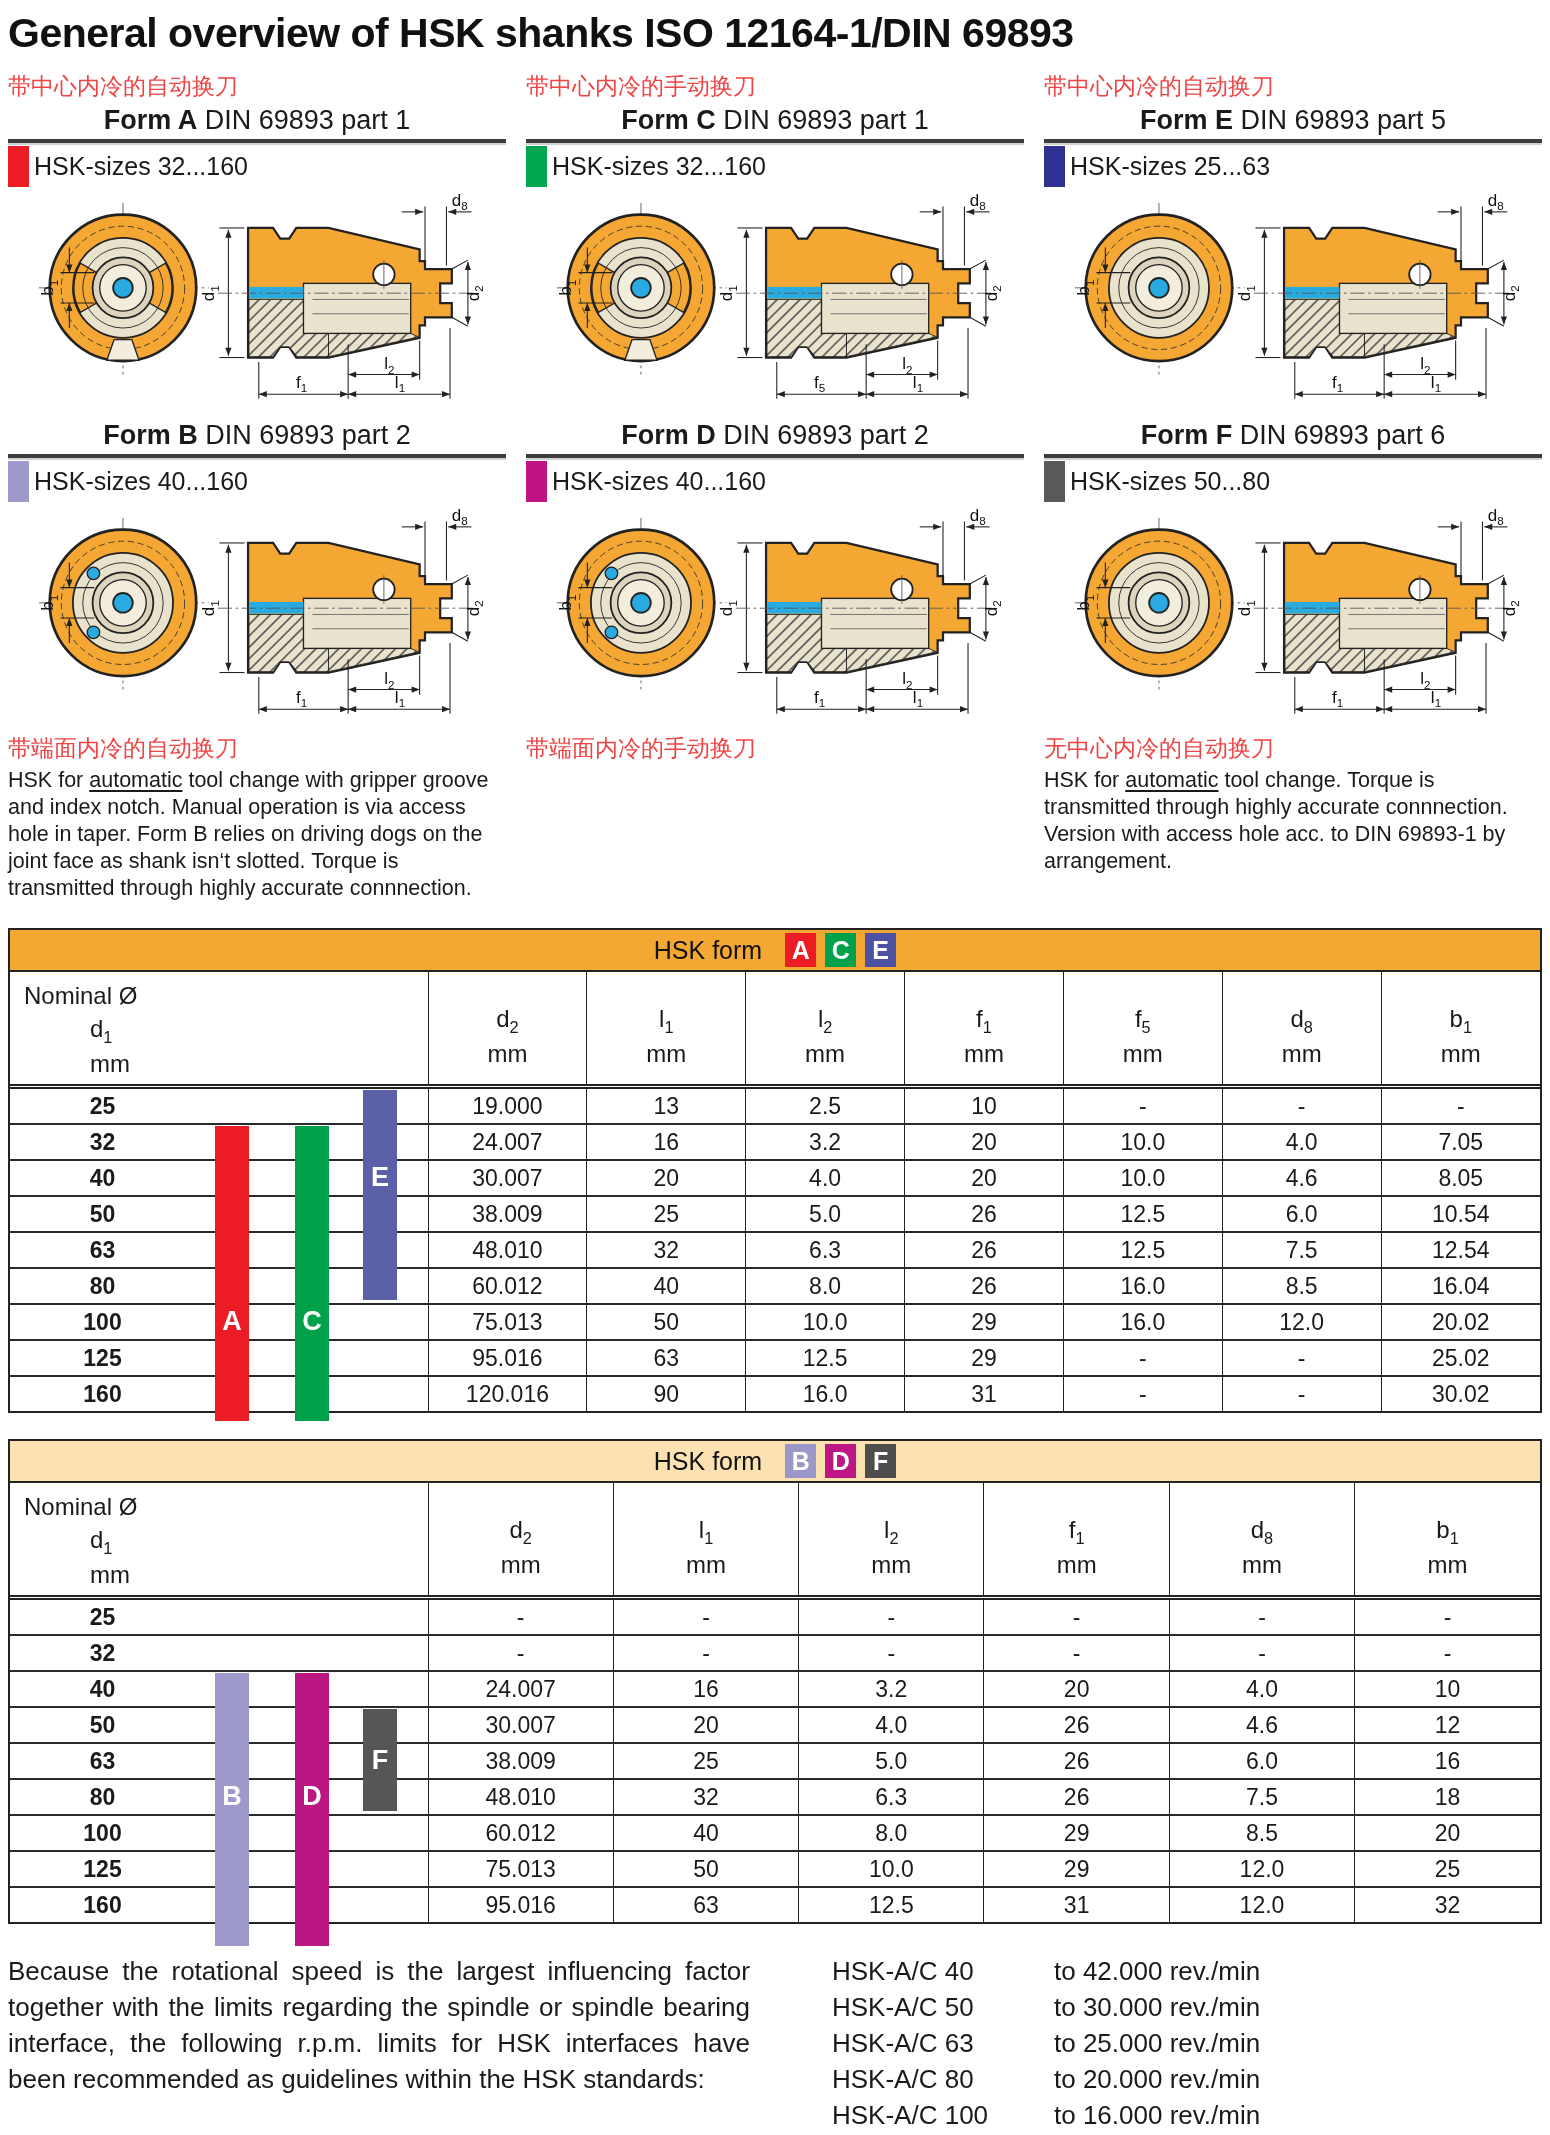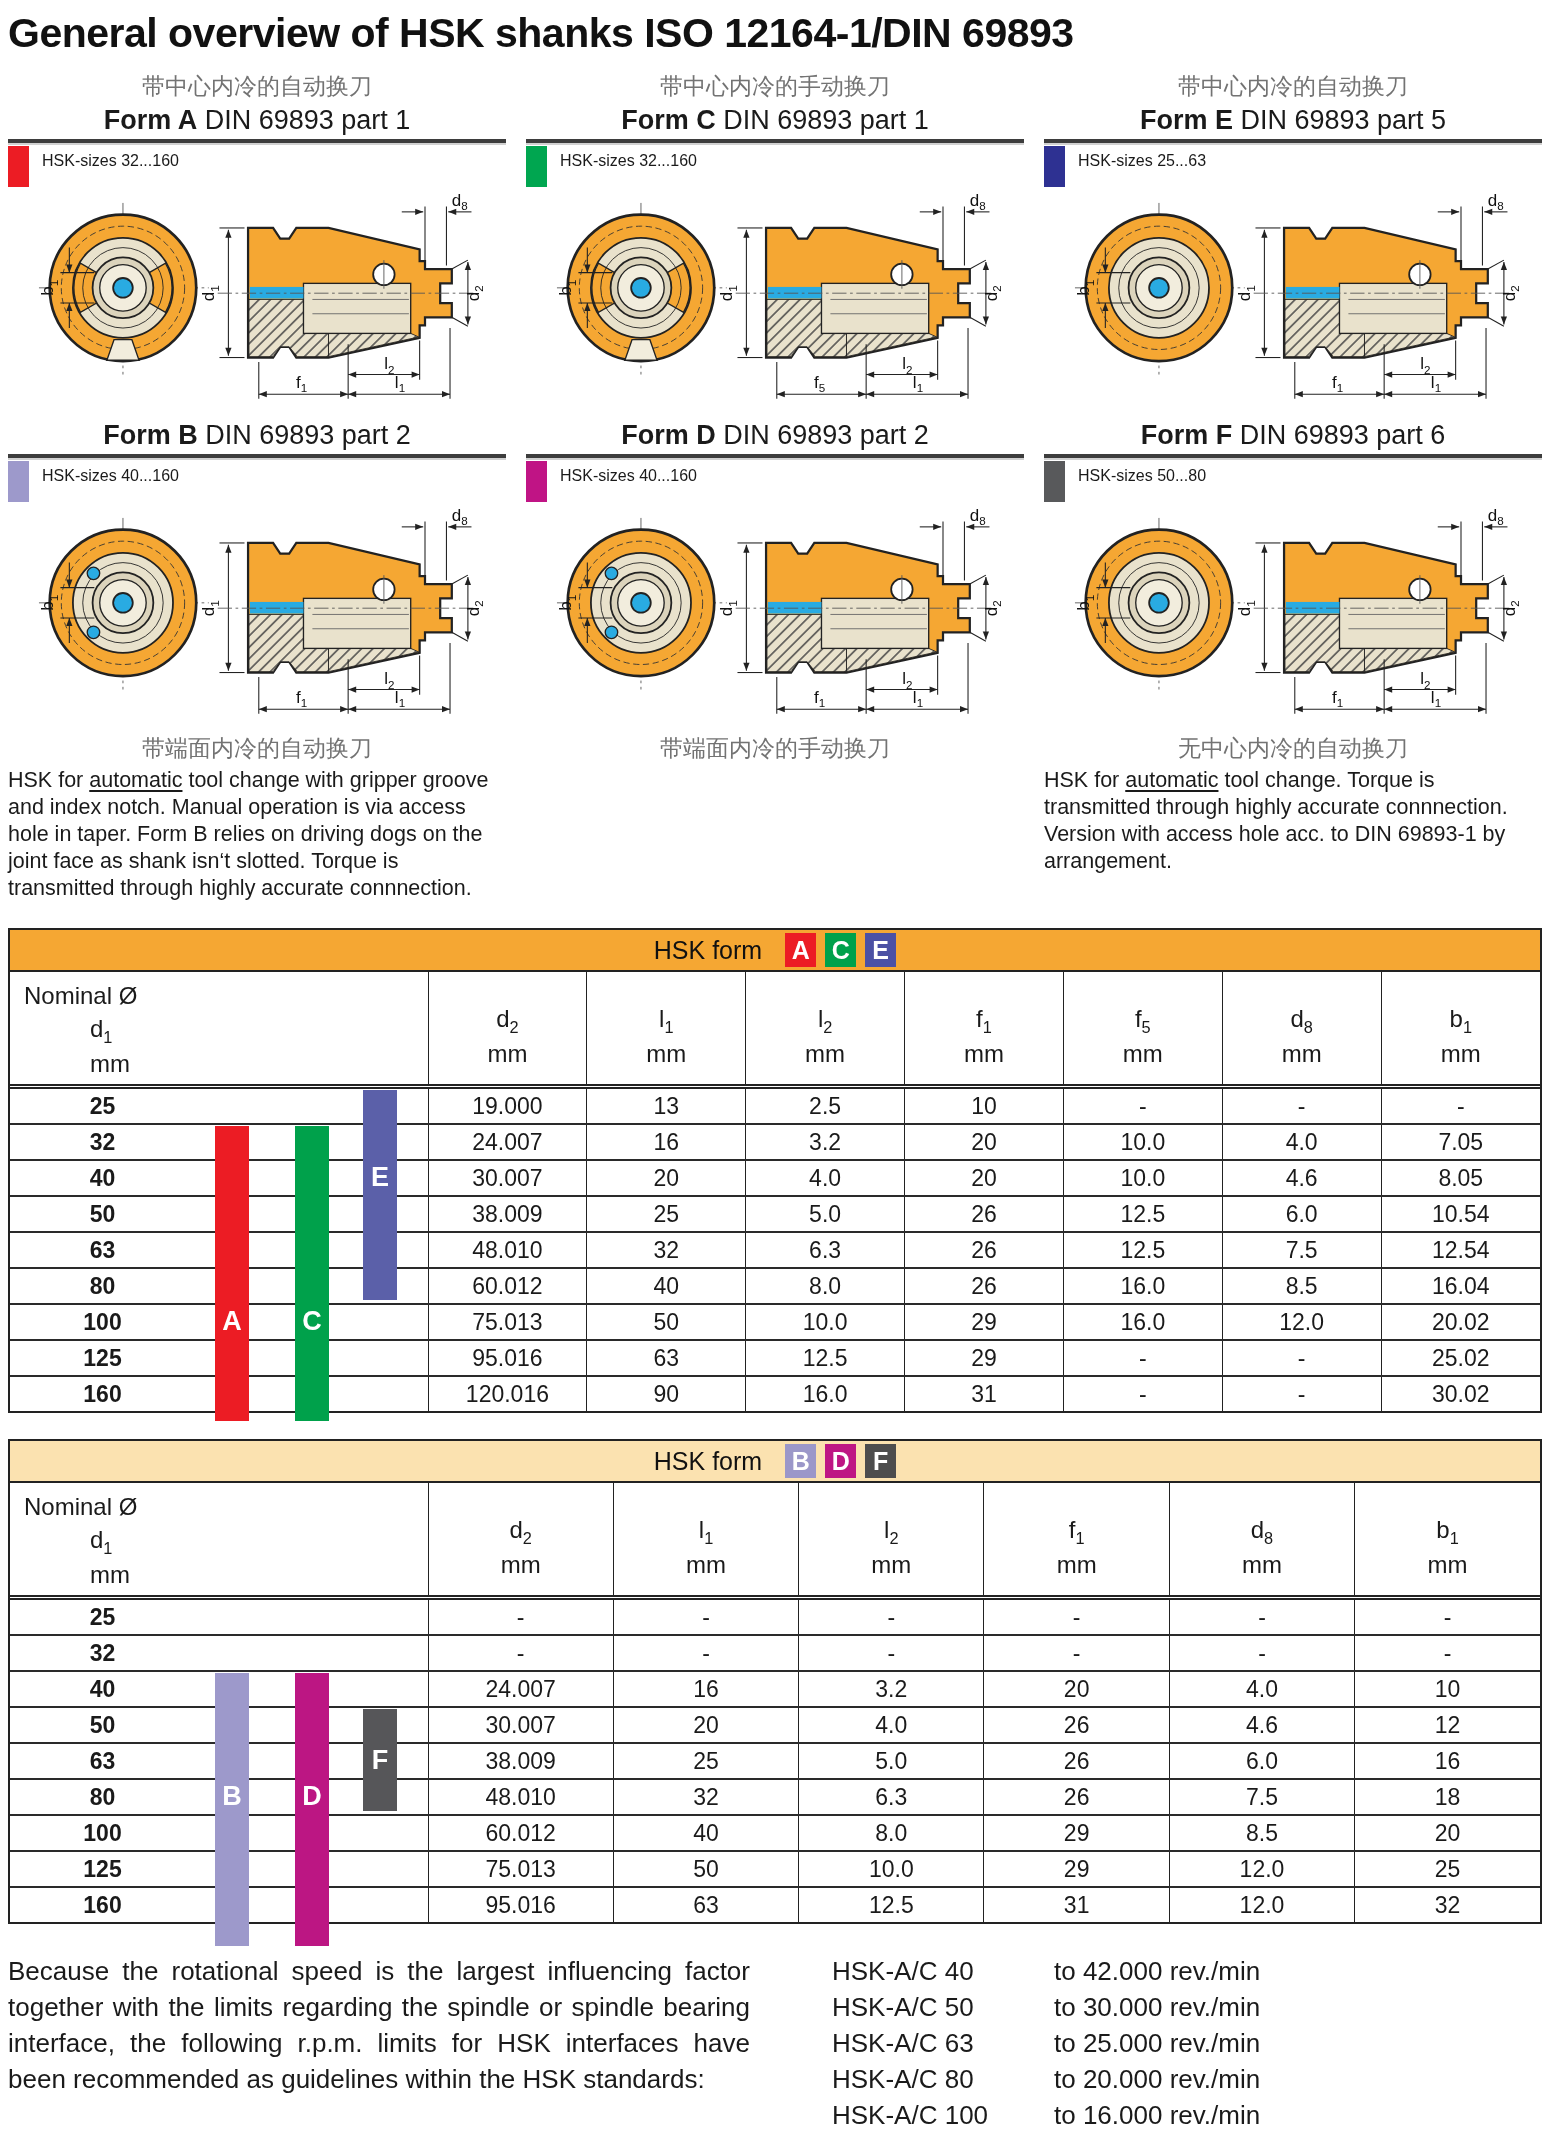--- a/index.html
+++ b/index.html
@@ -5,27 +5,27 @@
   html,body{margin:0;padding:0}
   body{width:1550px;height:2135px;background:#fff;overflow:hidden;
        font-family:"Liberation Sans",sans-serif;color:#1a1a1a}
   .page{padding:6px 8px 0 8px}
   h1{font-size:41px;font-weight:bold;margin:4px 0 14px 0;letter-spacing:-.5px;color:#111}
 
   
   .grid{display:grid;grid-template-columns:1fr 1fr 1fr;column-gap:20px}
   .grid.bottom{margin-top:14px}
   .card{min-width:0}
-  .cn{color:#737373;text-align:center;font-size:23px;height:32px;line-height:30px;white-space:nowrap}
+  .cn{color:#ef4444;text-align:left;font-size:23px;height:32px;line-height:30px;white-space:nowrap}
   .form-h{text-align:center;font-size:27px;height:36px;line-height:34px;white-space:nowrap}
   .form-h b{font-weight:bold}
   .rule{border-bottom:4px solid #3d3d3d;box-shadow:0 2px 0 rgba(0,0,0,.18)}
   .sizes{display:flex;height:48px;margin-top:3px}
   .swatch{width:21px;height:41px;flex:none}
-  .sizes .lbl{font-size:16px;margin:6px 0 0 13px}
+  .sizes .lbl{font-size:25px;margin:6px 0 0 5px}
   .drawing{height:210px}
   .cn-bot{margin-top:14px}
   .desc{font-size:21.5px;line-height:1.26;margin:2px 0 0 0}
   .desc u{text-underline-offset:3px}
 
   
   .tblock{margin-top:26px;border:2.5px solid #222}
   .tbar{height:40px;display:flex;align-items:center;justify-content:center;
         border-bottom:2.5px solid #222;font-size:25px;color:#111}
   .tbar-t{margin-right:14px}

